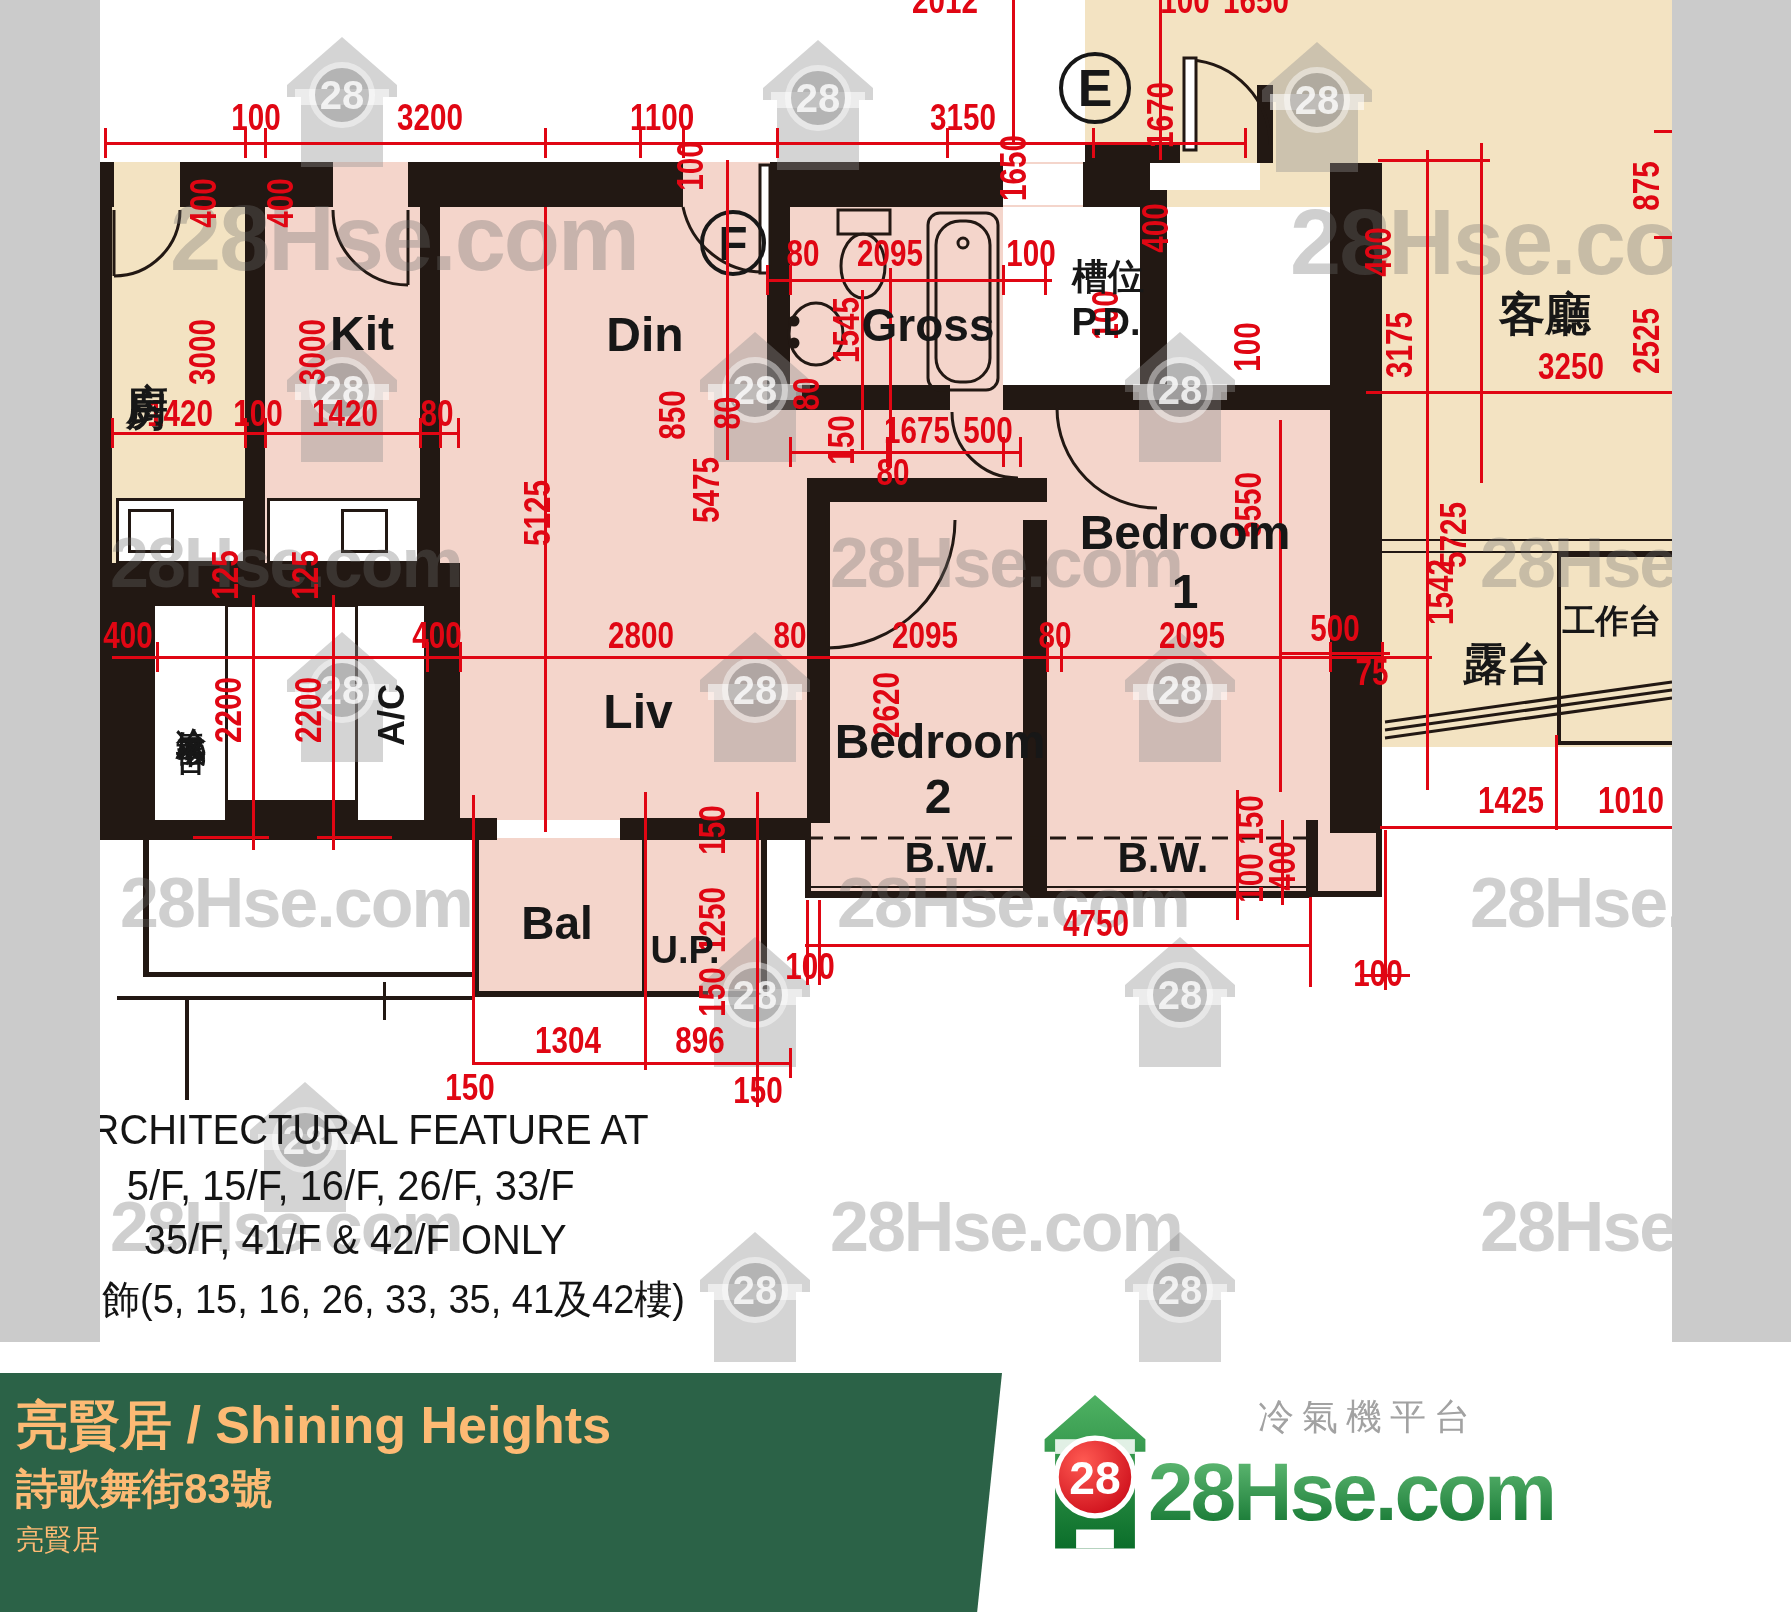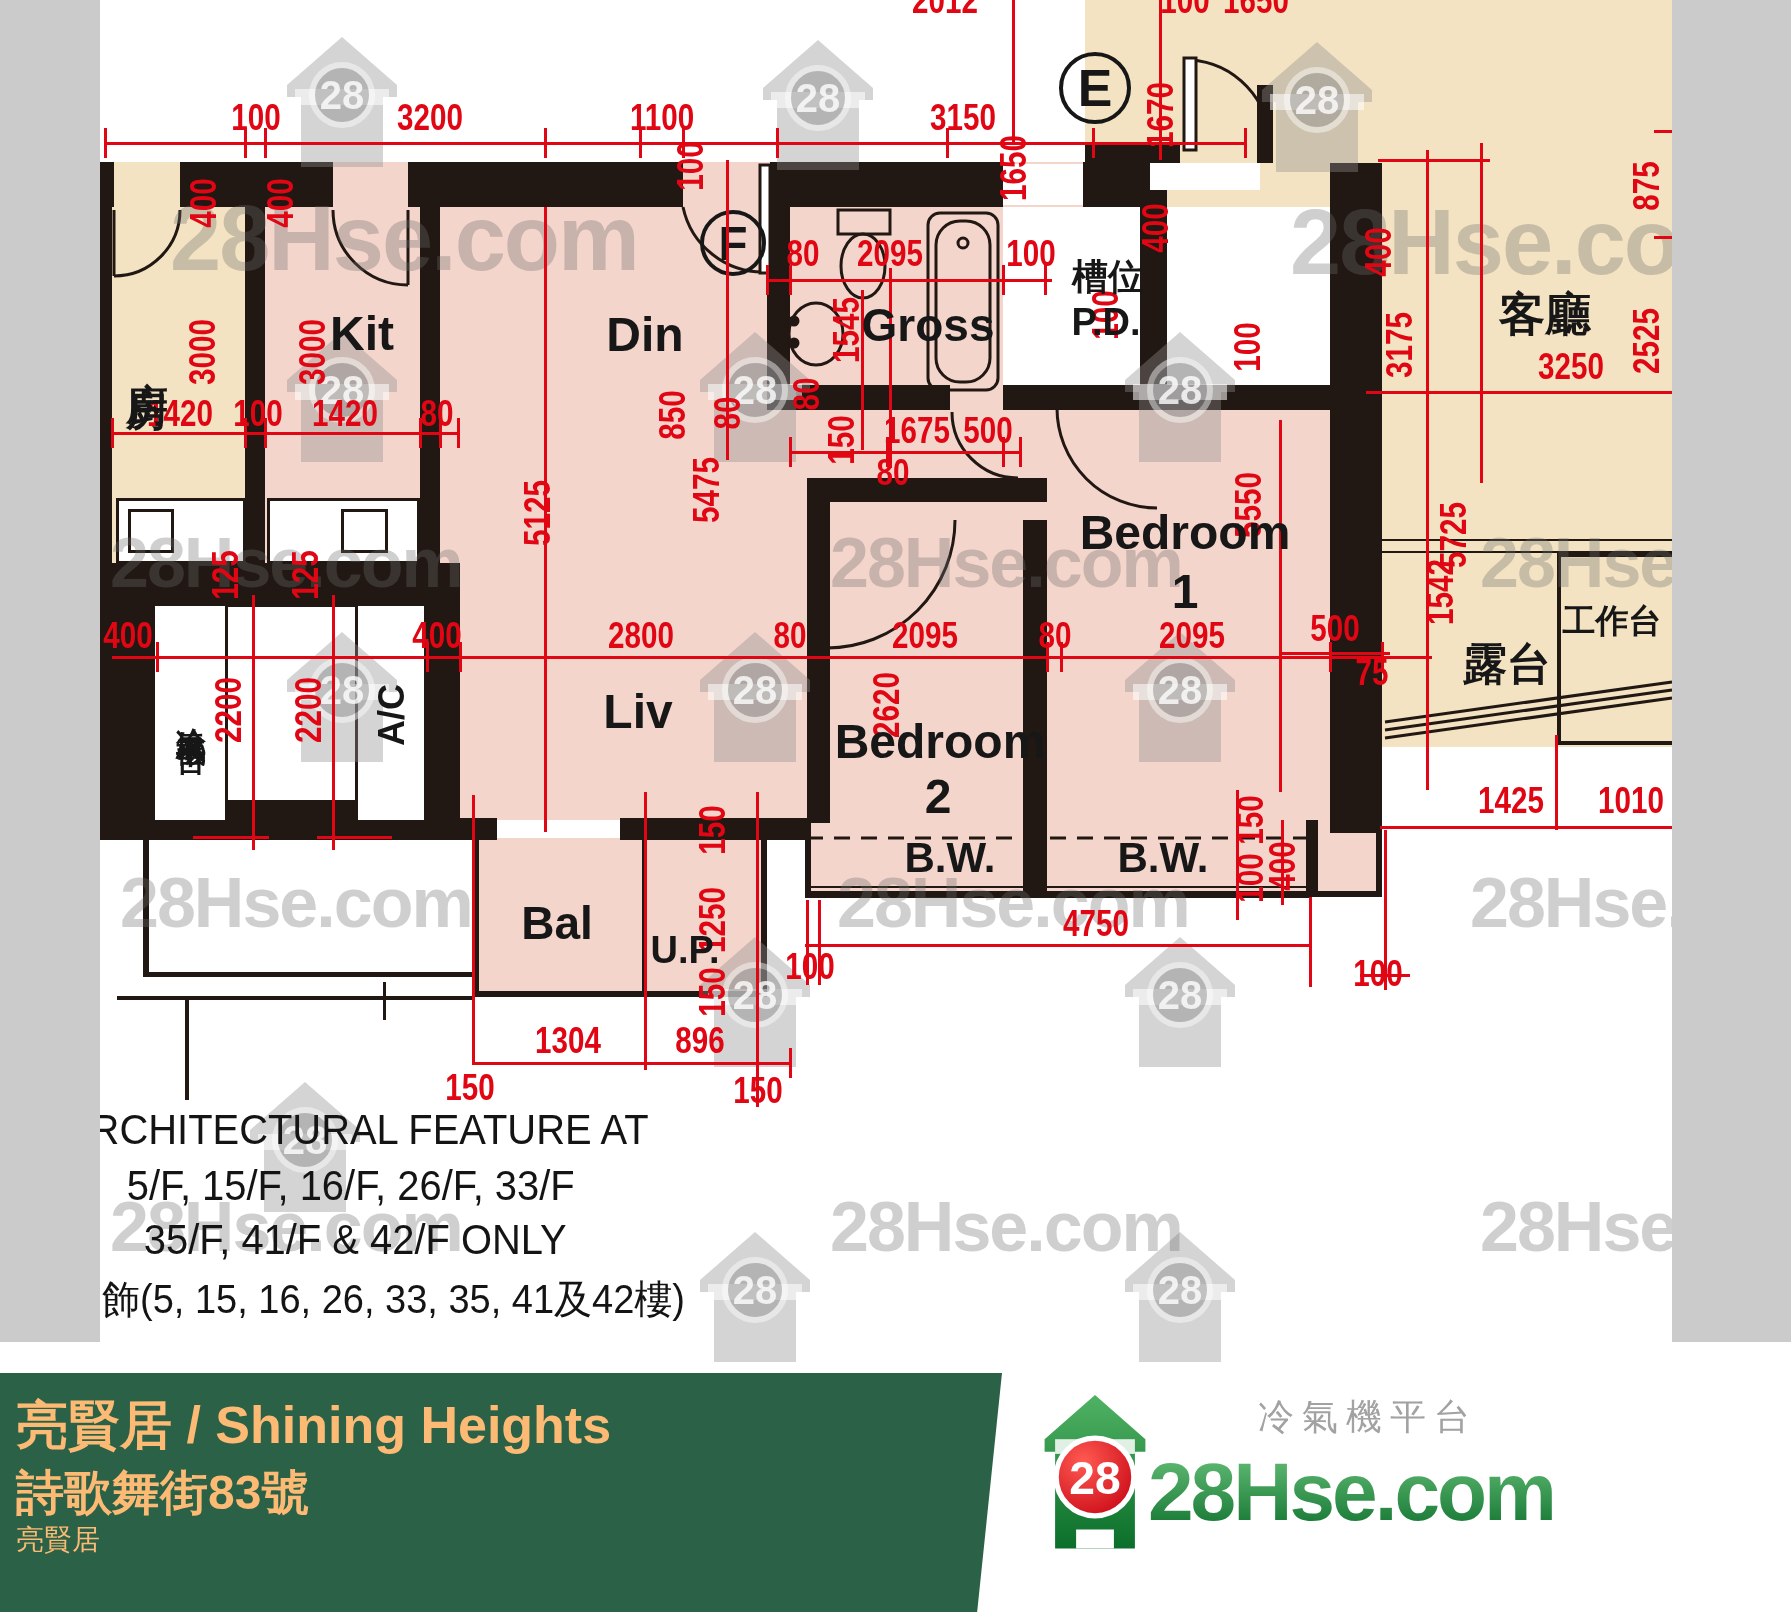--- a/index.html
+++ b/index.html
@@ -36,21 +36,21 @@
          white-space:nowrap;letter-spacing:-2px;z-index:3;pointer-events:none;}
   
   .strip{position:absolute;top:0;height:1342px;background:#cbcbcb;z-index:8;}
   
   .ann{position:absolute;color:#141414;z-index:6;white-space:nowrap;transform:scaleX(.95);
        transform-origin:left top;}
   
   #footer-bar{position:absolute;left:0;top:1342px;width:1002px;height:270px;background:#2b6247;
       z-index:9;clip-path:polygon(0 0,100% 0,97.2% 100%,0 100%);color:#fdba74;margin-top:31px;}
   #footer-bar .t1{position:absolute;left:16px;top:18px;font-size:52px;font-weight:bold;}
-  #footer-bar .t2{position:absolute;left:16px;top:88px;font-size:48px;font-weight:bold;text-align:right;}
+  #footer-bar .t2{position:absolute;left:16px;top:88px;font-size:42px;font-weight:bold;text-align:right;}
   #footer-bar .t3{position:absolute;left:16px;top:148px;font-size:28px;}
   #footer-bar .t4{position:absolute;left:16px;top:198px;font-size:30px;}
   #brand{position:absolute;left:1040px;top:1385px;width:740px;height:220px;z-index:9;}
   #brand .tagline{position:absolute;left:218px;top:8px;font-size:36px;color:#a2a2a2;letter-spacing:8px;}
   #brand .bname{position:absolute;left:108px;top:60px;font-size:82px;font-weight:bold;
       background:linear-gradient(#6cc47e,#0b6e2a);-webkit-background-clip:text;background-clip:text;
       color:transparent;letter-spacing:-3px;}
   svg{display:block;}
 </style>
 </head>

